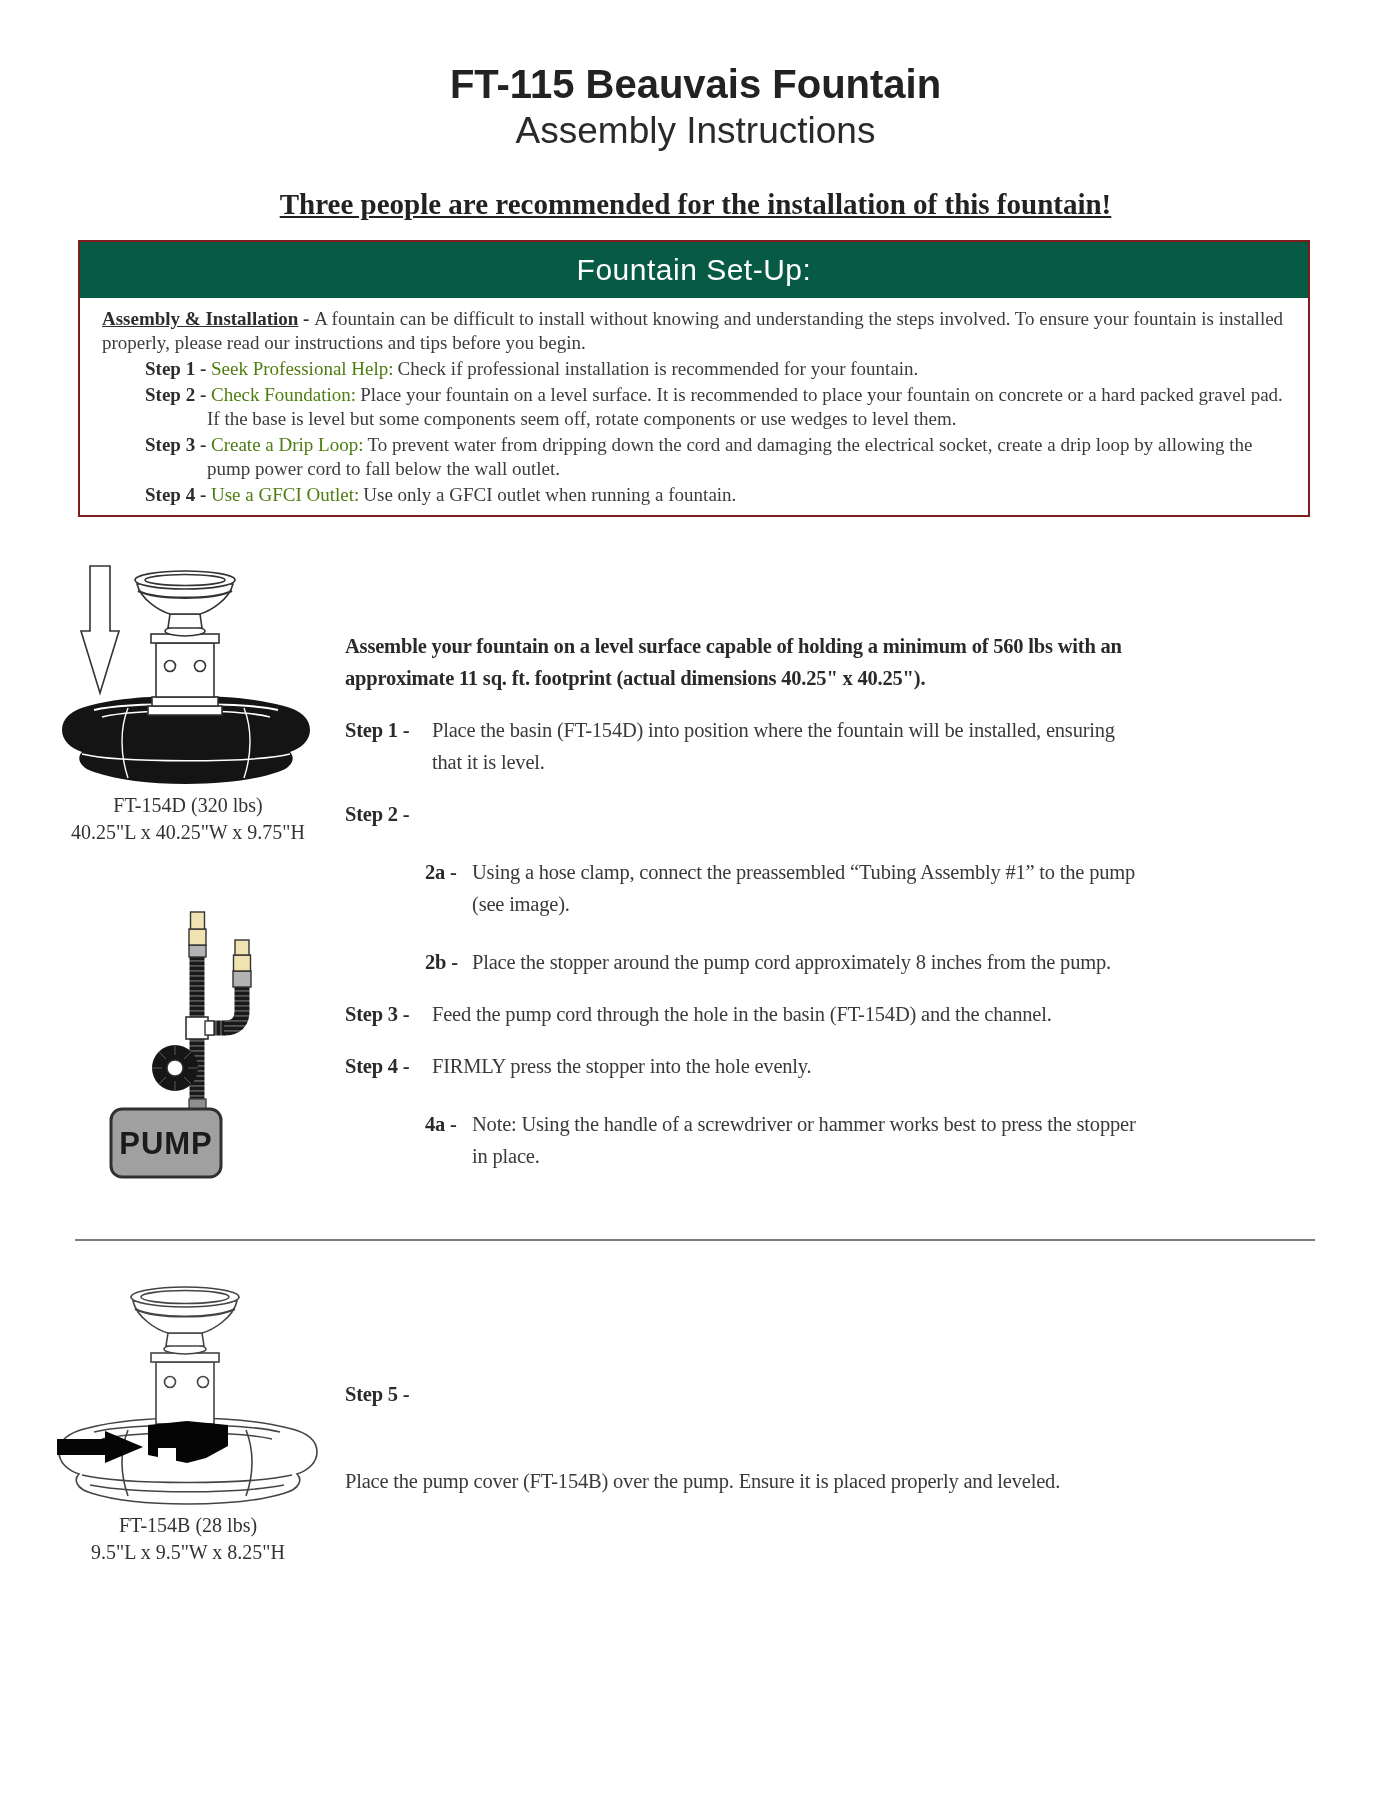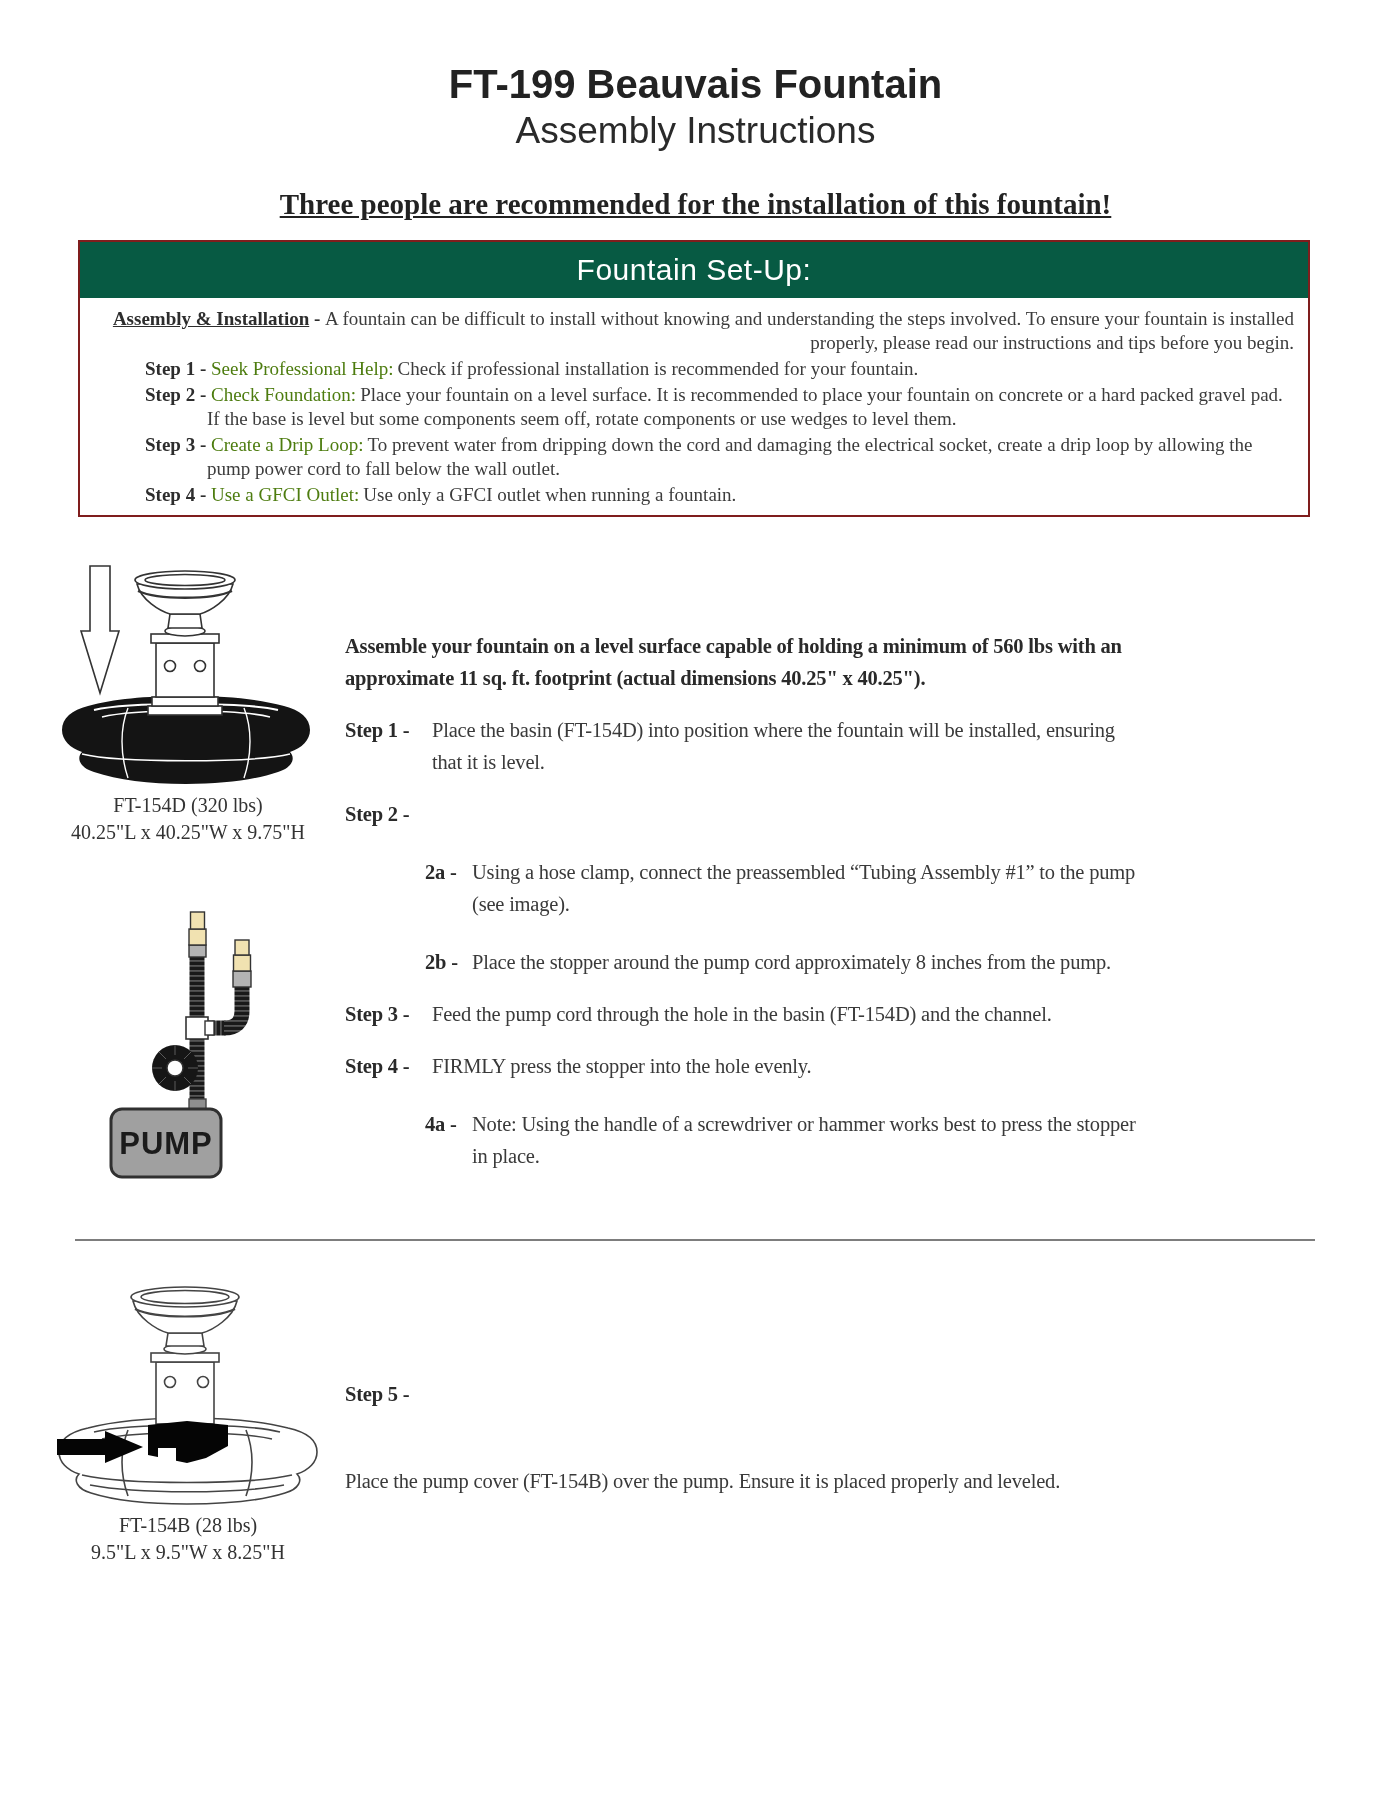--- a/index.html
+++ b/index.html
@@ -23,21 +23,21 @@
   
   .setup-box{
     position:absolute;left:78px;top:240px;width:1232px;
     border:2px solid #7f1d1d;box-sizing:border-box;background:#fff;
   }
   .setup-header{
     background:#075a43;color:#fff;height:56px;line-height:56px;text-align:center;
     font-family:"Liberation Sans", sans-serif;font-size:30px;letter-spacing:.5px;
   }
   .setup-body{padding:9px 14px 8px 14px;font-size:19px;line-height:24px;color:#3c3c3c;}
-  .setup-intro{margin:0 0 2px 16px;text-align:right;}
+  .setup-intro{margin:0 0 2px 8px;}
   .setup-intro .intro-label{font-weight:700;text-decoration:underline;color:#2d2d2d;}
   .setup-intro .intro-sep{font-weight:700;color:#2d2d2d;}
   .box-step{padding-left:113px;text-indent:-62px;margin-top:2px;}
   .bs-label{font-weight:700;color:#2d2d2d;}
   .bs-title{font-weight:400;color:#4d7c0f;margin-right:4px;}
   
   .assembly-col{
     position:absolute;left:345px;top:630px;width:795px;
     font-size:20.5px;line-height:32px;letter-spacing:-0.2px;color:#3a3a3a;
   }
@@ -55,21 +55,21 @@
   .fig-caption{
     position:absolute;width:100%;text-align:center;font-size:20px;line-height:27px;color:#333;
   }
   .divider{position:absolute;left:75px;top:1239px;width:1240px;height:0;border-top:2px solid #7d7d7d;}
 </style>
 </head>
 <body>
 
 <div class="canvas">
 
-  <div class="title">FT-199 Beauvais Fountain</div>
+  <div class="title">FT-115 Beauvais Fountain</div>
   <div class="subtitle">Assembly Instructions</div>
   <div class="note">Three people are recommended for the installation of this fountain!</div>
 
   <div class="setup-box">
     <div class="setup-header">Fountain Set-Up:</div>
     <div class="setup-body">
       <p class="setup-intro"><span class="intro-label">Assembly &amp; Installation</span><span class="intro-sep"> - </span><span>A fountain can be difficult to install without knowing and understanding the steps involved. To ensure your fountain is installed properly, please read our instructions and tips before you begin.</span></p>
       <div class="box-step"><span class="bs-label">Step 1 -</span> <span class="bs-title">Seek Professional Help:</span><span>Check if professional installation is recommended for your fountain.</span></div>
       <div class="box-step"><span class="bs-label">Step 2 -</span> <span class="bs-title">Check Foundation:</span><span>Place your fountain on a level surface. It is recommended to place your fountain on concrete or a hard packed gravel pad. If the base is level but some components seem off, rotate components or use wedges to level them.</span></div>
       <div class="box-step"><span class="bs-label">Step 3 -</span> <span class="bs-title">Create a Drip Loop:</span><span>To prevent water from dripping down the cord and damaging the electrical socket, create a drip loop by allowing the pump power cord to fall below the wall outlet.</span></div>

